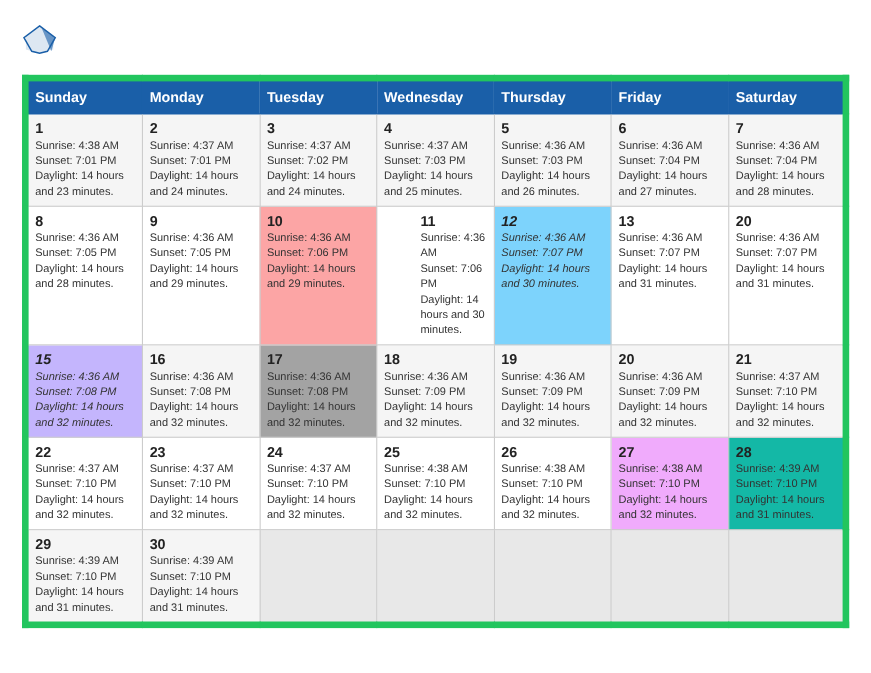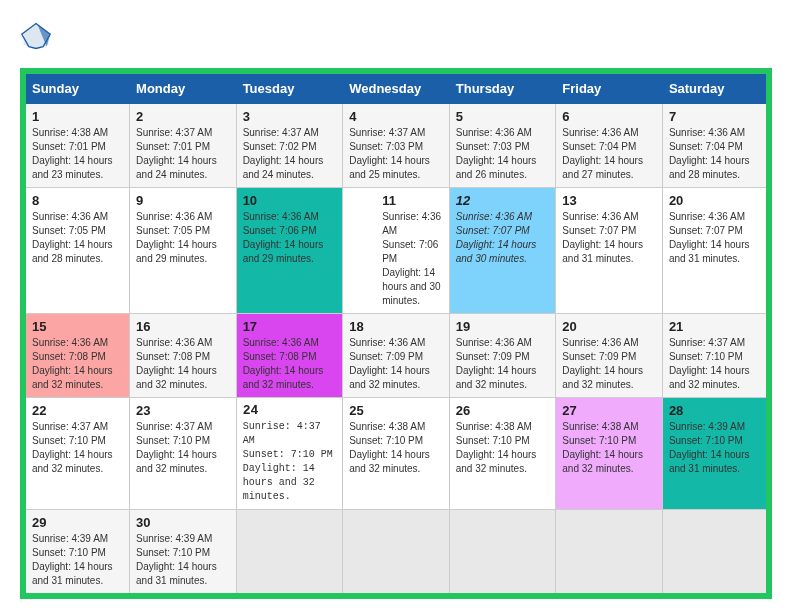--- a/index.html
+++ b/index.html
@@ -159,21 +159,21 @@
       </tr>
       <tr>
         <td style="background-color: rgb(255, 255, 255);">
           <span class="day-number">8</span>
           <div class="day-info">Sunrise: 4:36 AM<br>Sunset: 7:05 PM<br>Daylight: 14 hours and 28 minutes.</div>
         </td>
         <td style="background-color: rgb(255, 255, 255);">
           <span class="day-number">9</span>
           <div class="day-info">Sunrise: 4:36 AM<br>Sunset: 7:05 PM<br>Daylight: 14 hours and 29 minutes.</div>
         </td>
-        <td style="background-color: #14b8a6;">
+        <td style="background-color: #fca5a5;">
           <span class="day-number">10</span>
           <div class="day-info">Sunrise: 4:36 AM<br>Sunset: 7:06 PM<br>Daylight: 14 hours and 29 minutes.</div>
         </td>
         <td style="background-color: rgb(255, 255, 255); padding-left: 39px;">
           <span class="day-number">11</span>
           <div class="day-info">Sunrise: 4:36 AM<br>Sunset: 7:06 PM<br>Daylight: 14 hours and 30 minutes.</div>
         </td>
         <td style="background-color: #7dd3fc; font-style: italic;">
           <span class="day-number">12</span>
           <div class="day-info">Sunrise: 4:36 AM<br>Sunset: 7:07 PM<br>Daylight: 14 hours and 30 minutes.</div>
@@ -181,29 +181,29 @@
         <td style="background-color: rgb(255, 255, 255);">
           <span class="day-number">13</span>
           <div class="day-info">Sunrise: 4:36 AM<br>Sunset: 7:07 PM<br>Daylight: 14 hours and 31 minutes.</div>
         </td>
         <td style="background-color: rgb(255, 255, 255);">
           <span class="day-number">20</span>
           <div class="day-info">Sunrise: 4:36 AM<br>Sunset: 7:07 PM<br>Daylight: 14 hours and 31 minutes.</div>
         </td>
       </tr>
       <tr>
-        <td style="background-color: #fca5a5;">
+        <td style="background-color: #c4b5fd; font-style: italic;">
           <span class="day-number">15</span>
           <div class="day-info">Sunrise: 4:36 AM<br>Sunset: 7:08 PM<br>Daylight: 14 hours and 32 minutes.</div>
         </td>
         <td style="background-color: rgb(245, 245, 245);">
           <span class="day-number">16</span>
           <div class="day-info">Sunrise: 4:36 AM<br>Sunset: 7:08 PM<br>Daylight: 14 hours and 32 minutes.</div>
         </td>
-        <td style="background-color: #d946ef;">
+        <td style="background-color: #a3a3a3;">
           <span class="day-number">17</span>
           <div class="day-info">Sunrise: 4:36 AM<br>Sunset: 7:08 PM<br>Daylight: 14 hours and 32 minutes.</div>
         </td>
         <td style="background-color: rgb(245, 245, 245);">
           <span class="day-number">18</span>
           <div class="day-info">Sunrise: 4:36 AM<br>Sunset: 7:09 PM<br>Daylight: 14 hours and 32 minutes.</div>
         </td>
         <td style="background-color: rgb(245, 245, 245);">
           <span class="day-number">19</span>
           <div class="day-info">Sunrise: 4:36 AM<br>Sunset: 7:09 PM<br>Daylight: 14 hours and 32 minutes.</div>
@@ -219,21 +219,21 @@
       </tr>
       <tr>
         <td style="background-color: rgb(255, 255, 255);">
           <span class="day-number">22</span>
           <div class="day-info">Sunrise: 4:37 AM<br>Sunset: 7:10 PM<br>Daylight: 14 hours and 32 minutes.</div>
         </td>
         <td style="background-color: rgb(255, 255, 255);">
           <span class="day-number">23</span>
           <div class="day-info">Sunrise: 4:37 AM<br>Sunset: 7:10 PM<br>Daylight: 14 hours and 32 minutes.</div>
         </td>
-        <td style="background-color: rgb(255, 255, 255); font-family: Liberation Mono, monospace;">
+        <td style="background-color: rgb(255, 255, 255);">
           <span class="day-number">24</span>
           <div class="day-info">Sunrise: 4:37 AM<br>Sunset: 7:10 PM<br>Daylight: 14 hours and 32 minutes.</div>
         </td>
         <td style="background-color: rgb(255, 255, 255);">
           <span class="day-number">25</span>
           <div class="day-info">Sunrise: 4:38 AM<br>Sunset: 7:10 PM<br>Daylight: 14 hours and 32 minutes.</div>
         </td>
         <td style="background-color: rgb(255, 255, 255);">
           <span class="day-number">26</span>
           <div class="day-info">Sunrise: 4:38 AM<br>Sunset: 7:10 PM<br>Daylight: 14 hours and 32 minutes.</div>

